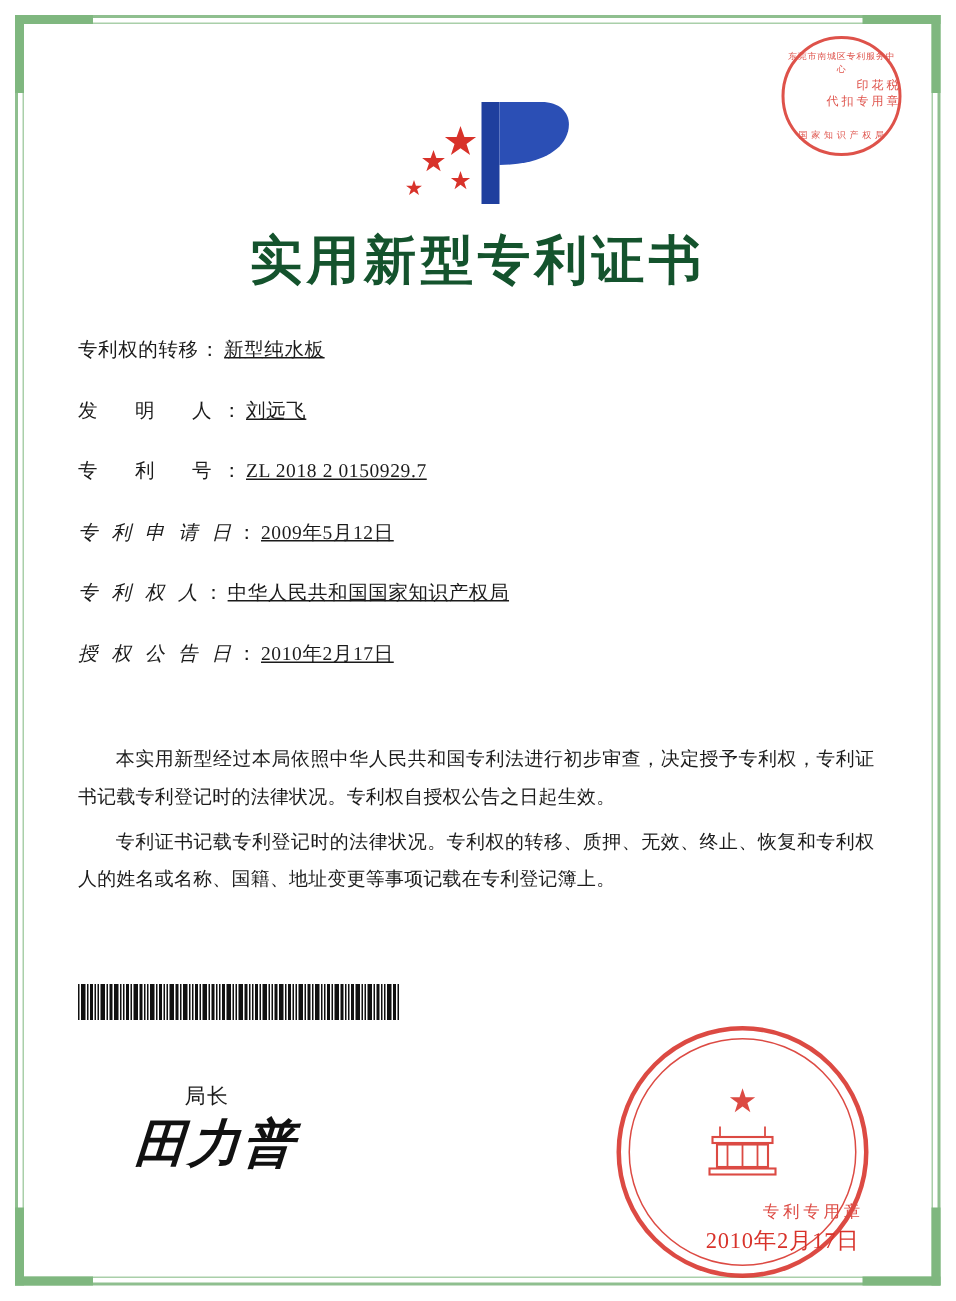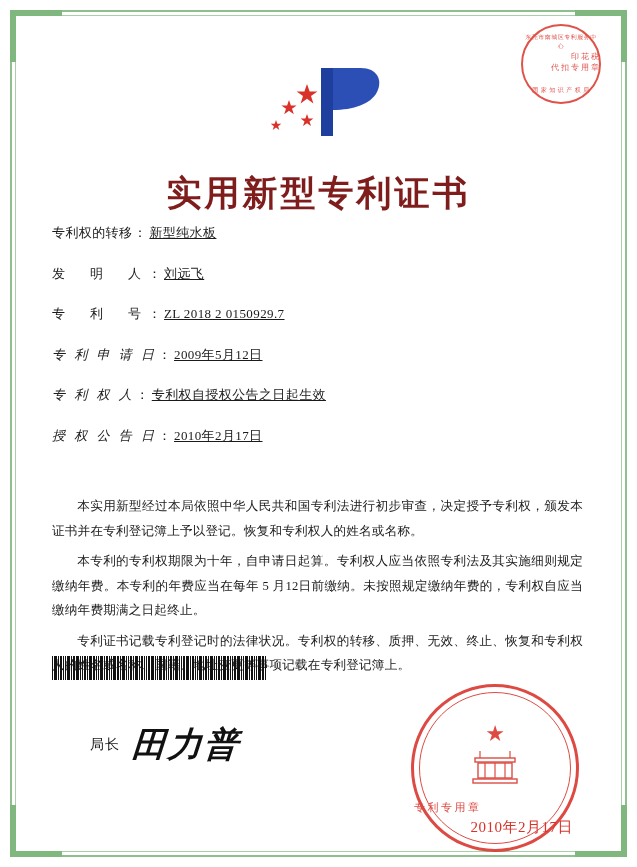--- a/index.html
+++ b/index.html
@@ -124,23 +124,22 @@
   
   .title {
     position: absolute;
     left: 0;
     right: 0;
     top: 122px;
     text-align: center;
     font-size: 35px;
     font-weight: bold;
     letter-spacing: 3px;
-    color: #7f1d1d;
+    color: #14532d;
     font-family: "DejaVu Serif", "Liberation Serif", serif;
-    margin-top: 20px;
   }
 
   
   .fields {
     position: absolute;
     left: 22px;
     right: 22px;
     top: 196px;
   }
   .field-row {
@@ -198,20 +197,21 @@
     margin-right: 1px;
   }
 
   
   .sign-row {
     position: absolute;
     left: 60px;
     top: 694px;
     display: flex;
     align-items: center;
+    flex-direction: column;
   }
   .sign-label {
     font-size: 14px;
     letter-spacing: 1px;
     margin-right: 12px;
     color: #1b1b1b;
   }
   .sign-name {
     font-size: 34px;
     font-family: "DejaVu Serif", "Liberation Serif", serif;
@@ -248,21 +248,21 @@
     right: 0;
     text-align: center;
     font-size: 11px;
     letter-spacing: 2.5px;
   }
   .seal-round .bottom-arc {
     position: absolute;
     bottom: 34px;
     left: 0;
     right: 0;
-    text-align: left;
+    text-align: right;
     font-size: 11px;
     letter-spacing: 2.5px;
   }
   .seal-round .star {
     position: absolute;
     left: 50%;
     top: 36px;
     transform: translateX(-50%);
     font-size: 22px;
     line-height: 1;
@@ -353,32 +353,31 @@
         <span class="field-value">ZL 2018 2 0150929.7</span>
       </div>
       <div class="field-row">
         <span class="field-label label-sp3">专 利 申 请 日</span>
         <span class="field-colon">：</span>
         <span class="field-value">2009年5月12日</span>
       </div>
       <div class="field-row">
         <span class="field-label label-sp3">专 利 权 人</span>
         <span class="field-colon">：</span>
-        <span class="field-value">专利权自授权公告之日起生效</span>
+        <span class="field-value">中华人民共和国国家知识产权局</span>
       </div>
       <div class="field-row">
         <span class="field-label label-sp3">授 权 公 告 日</span>
         <span class="field-colon">：</span>
         <span class="field-value">2010年2月17日</span>
       </div>
     </div>
 
     <div class="body-text">
-      <p>本实用新型经过本局依照中华人民共和国专利法进行初步审查，决定授予专利权，颁发本证书并在专利登记簿上予以登记。恢复和专利权人的姓名或名称。</p>
-      <p>本专利的专利权期限为十年，自申请日起算。专利权人应当依照专利法及其实施细则规定缴纳年费。本专利的年费应当在每年 5 月12日前缴纳。未按照规定缴纳年费的，专利权自应当缴纳年费期满之日起终止。</p>
+      <p>本实用新型经过本局依照中华人民共和国专利法进行初步审查，决定授予专利权，专利证书记载专利登记时的法律状况。专利权自授权公告之日起生效。</p>
       <p>专利证书记载专利登记时的法律状况。专利权的转移、质押、无效、终止、恢复和专利权人的姓名或名称、国籍、地址变更等事项记载在专利登记簿上。</p>
     </div>
 
     <div class="barcode">
         <i style="width: 1px;"></i>
         <i style="width: 3px;"></i>
         <i style="width: 1px;"></i>
         <i style="width: 2px;"></i>
         <i style="width: 1px;"></i>
         <i style="width: 1px;"></i>

